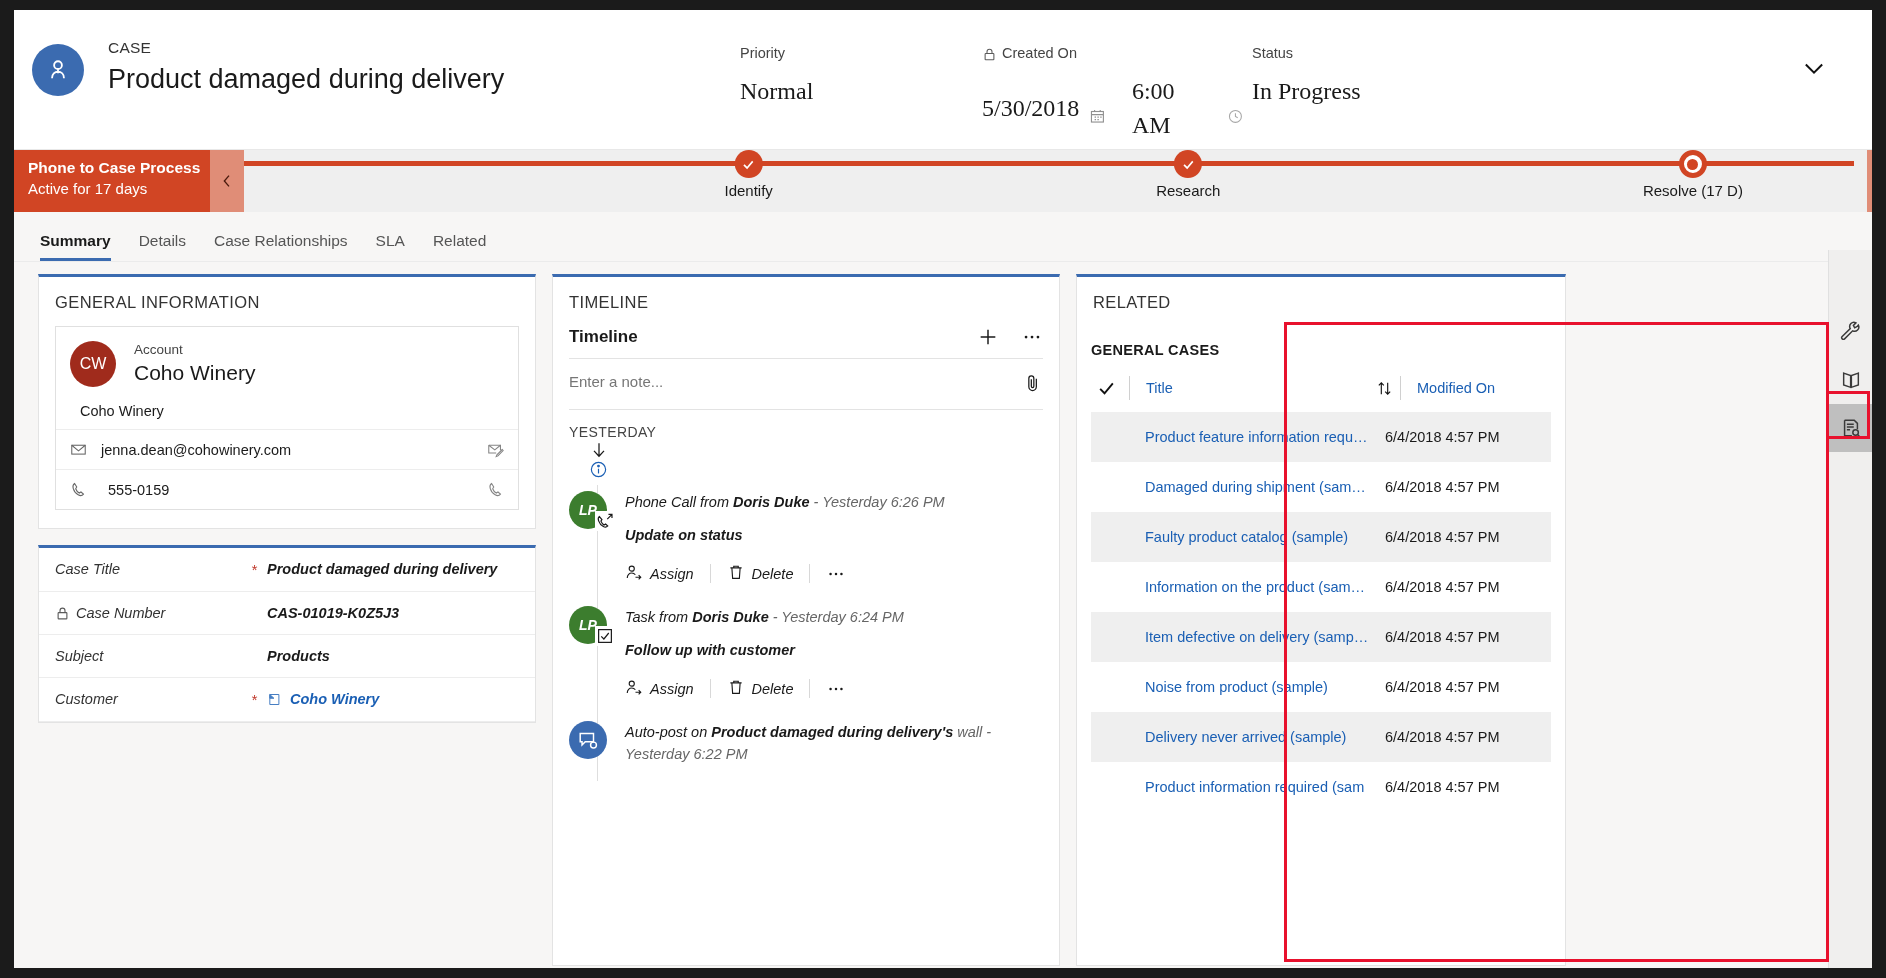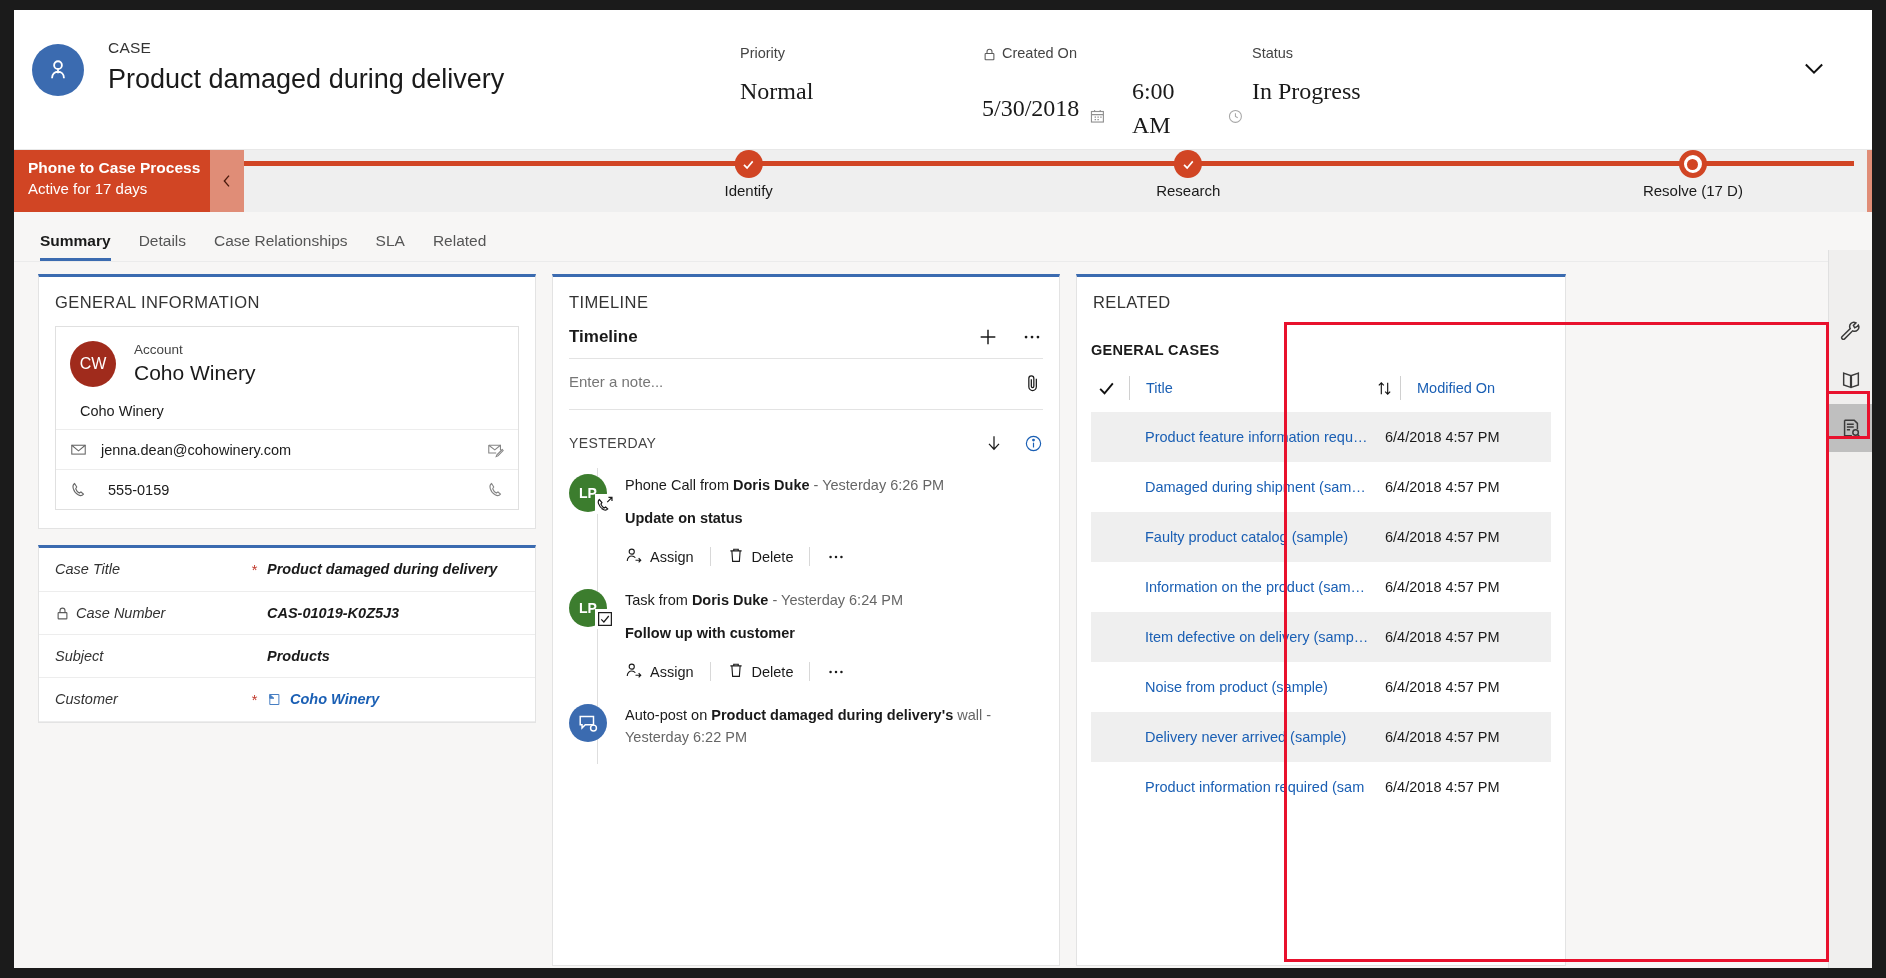--- a/index.html
+++ b/index.html
@@ -185,28 +185,28 @@
   .tl-head .t { font-size: 17px; font-weight: bold; color: #1a1a1a; flex: 1; }
   .tl-head .act { margin-left: 22px; cursor: pointer; display: flex; }
   .tl-note {
     display: flex; 
     margin: 0 16px; padding: 14px 0 12px 0;
     border-bottom: 1px solid #e3e3e3;
   }
   .tl-note .ph { flex: 1; font-size: 15px; color: #767676; }
   .tl-note .clip { cursor: pointer; }
   .tl-group {
-    display: flex; align-items: center;
-    margin: 9px 16px; padding: 14px 0 6px 0;
+    display: flex; align-items: flex-start;
+    margin: 0 16px; padding: 14px 0 6px 0; flex-direction: column;
   }
   .tl-group .g { flex: 1; font-size: 14px; color: #444; letter-spacing: .4px; }
   .tl-group .ic { margin-left: 20px; cursor: pointer; display: flex; }
   .tl-items { position: relative; margin: 0 16px; }
   .tl-rail { position: absolute; left: 28px; top: 0; bottom: 0; width: 1px; background: #dedede; }
-  .tl-item { position: relative; display: flex; padding: 6px 0 16px 0; }
+  .tl-item { position: relative; display: flex; padding: 6px 0 16px 0; font-style: italic; }
   .tl-av-wrap { position: relative; width: 52px; flex: 0 0 52px; }
   .tl-av {
     width: 38px; height: 38px; border-radius: 50%;
     background: #3c7d2e; color: #fff; font-size: 14px; font-weight: 600;
     display: flex; align-items: center; justify-content: center;
     position: relative; z-index: 2;
   }
   .tl-av.post { background: #3b6bb0; }
   .tl-badge {
     position: absolute; left: 26px; top: 20px; width: 20px; height: 20px;

